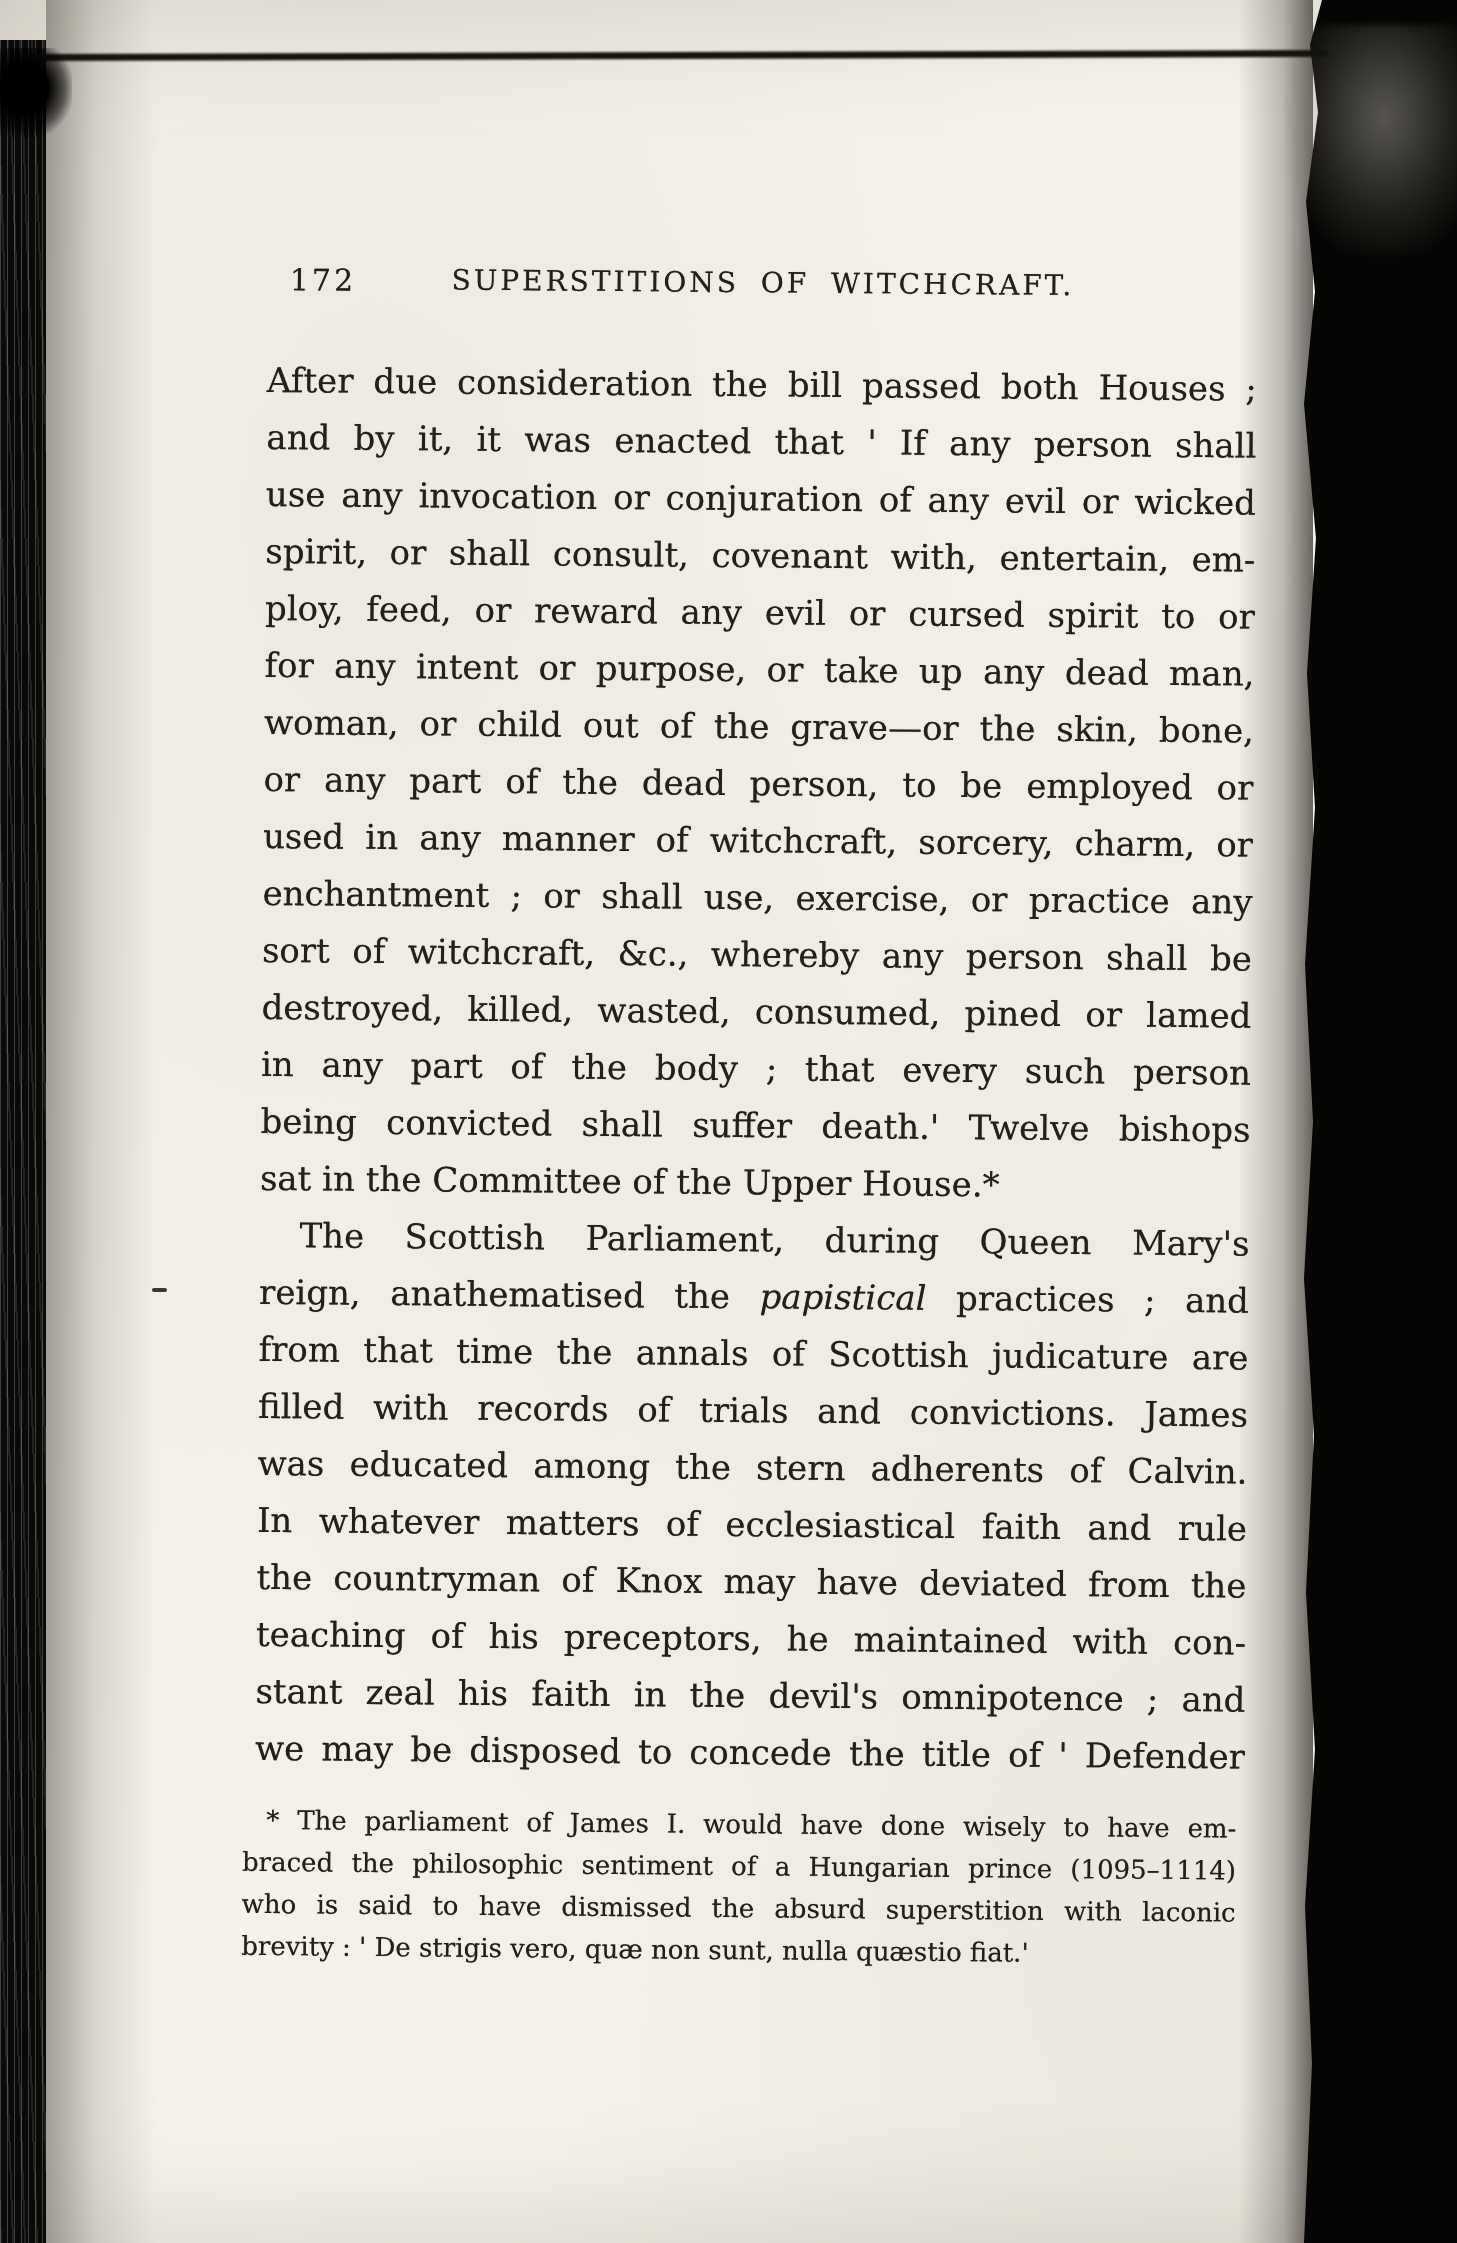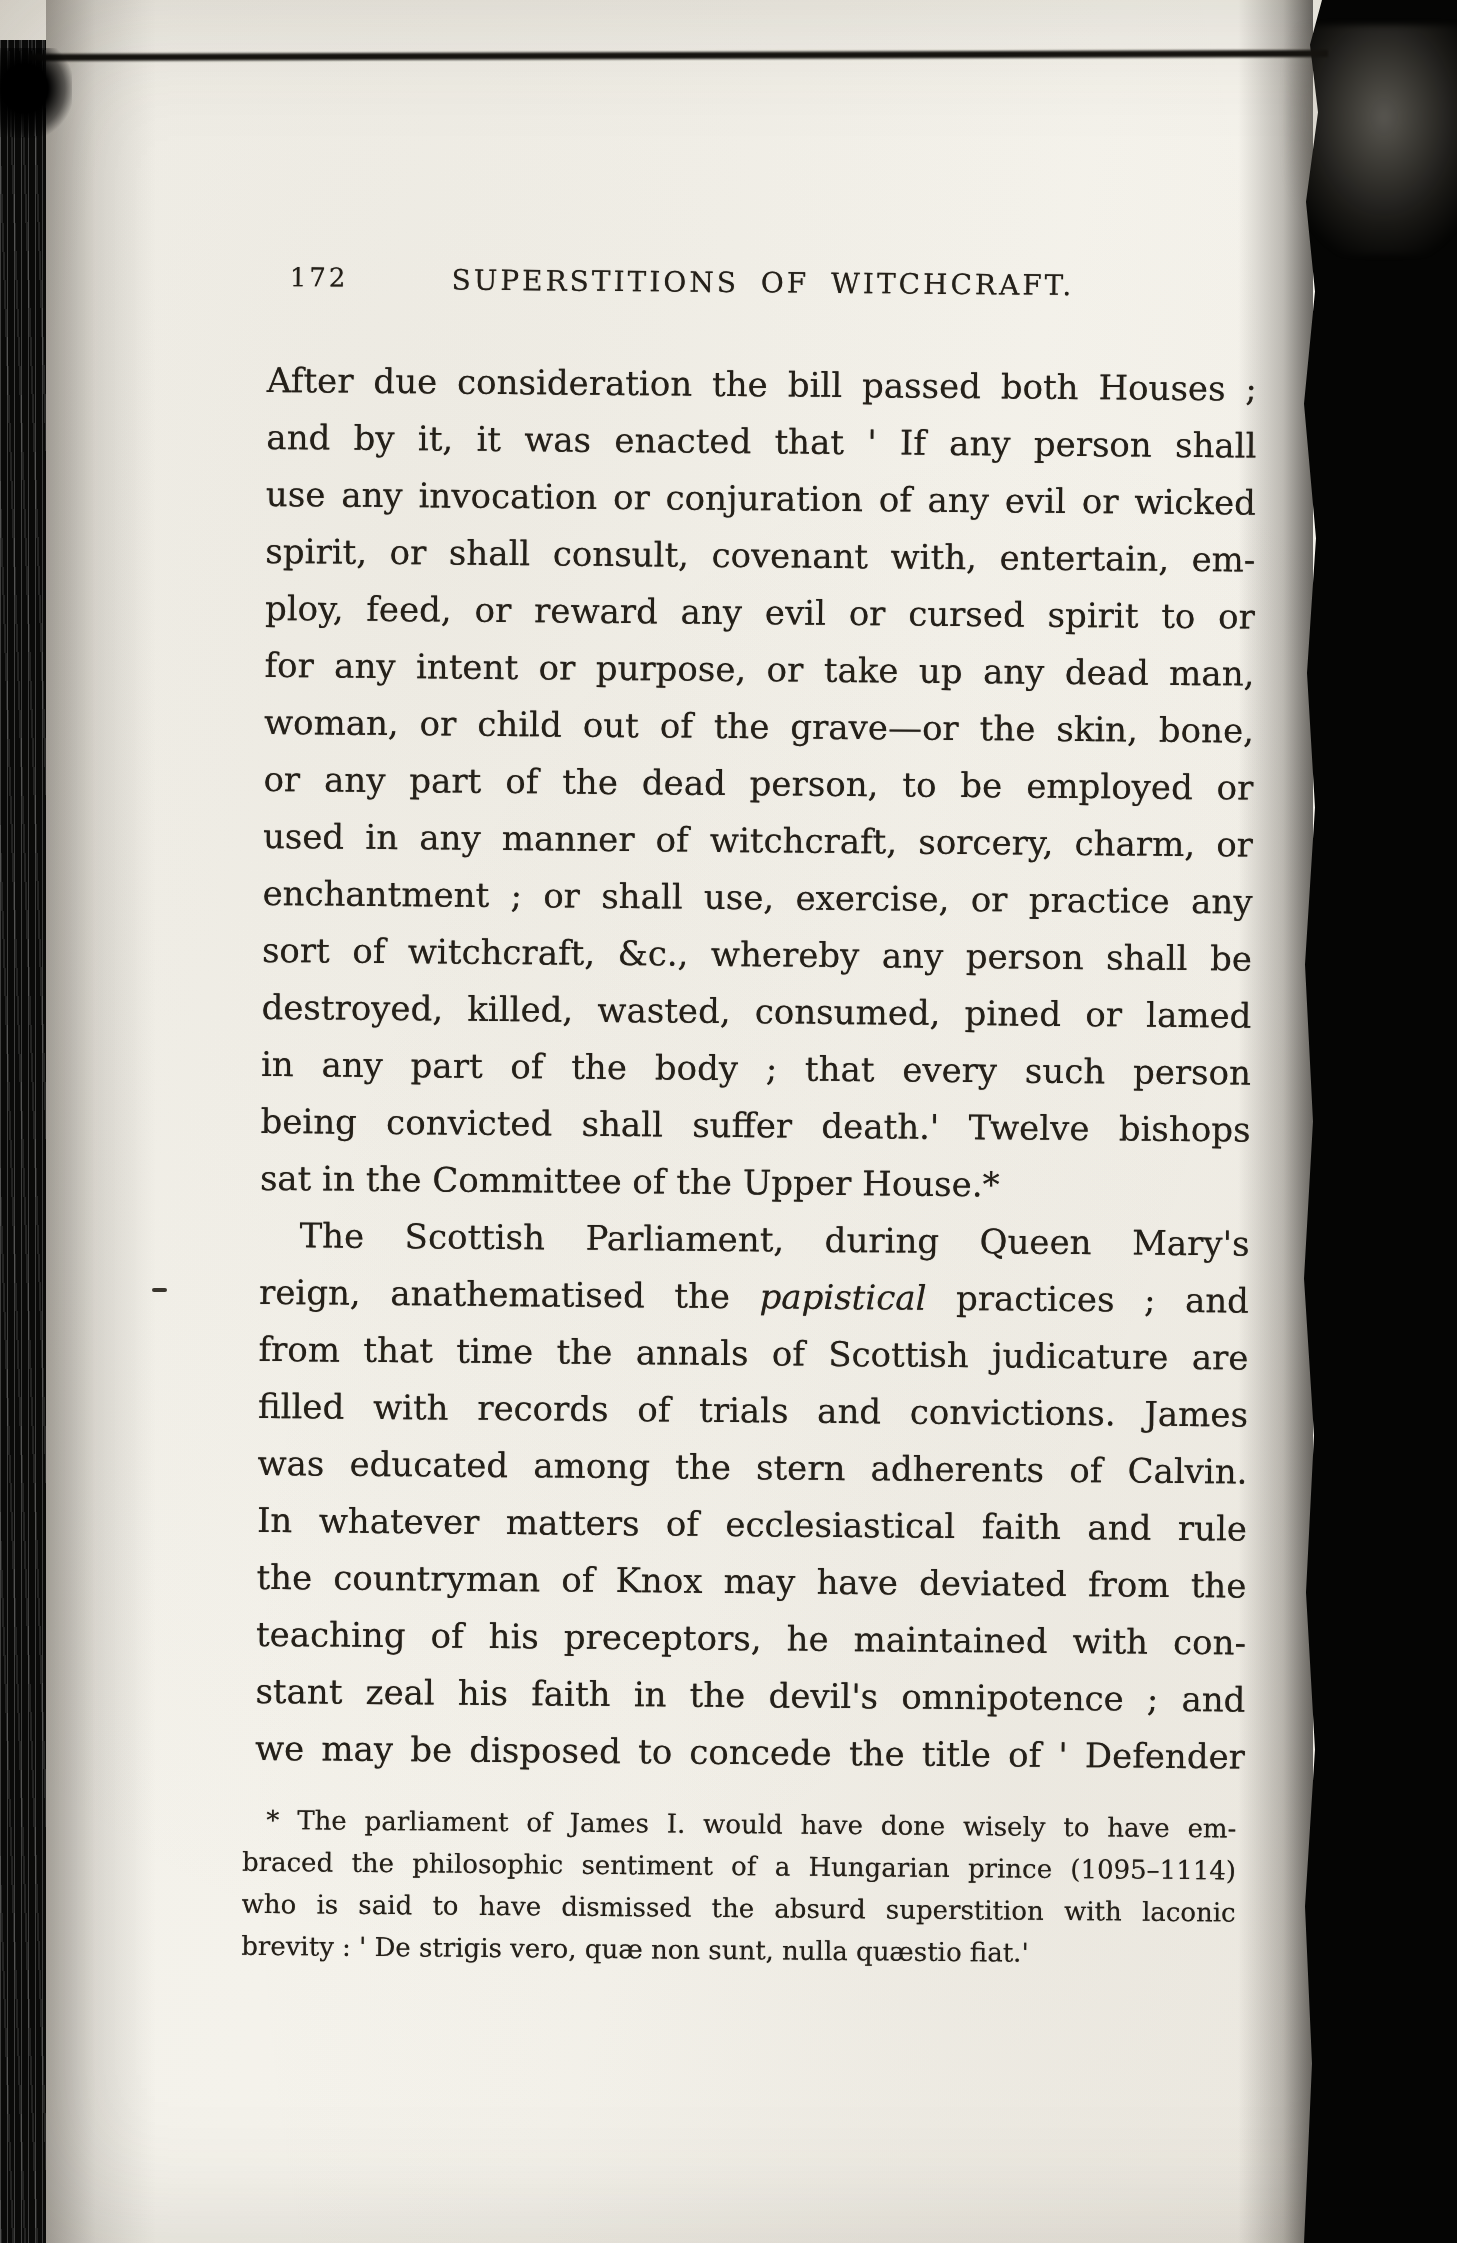--- a/index.html
+++ b/index.html
@@ -79,21 +79,21 @@
     position: absolute; left: 268px; top: 262px; width: 990px;
     transform: rotate(0.5deg);
     transform-origin: left top;
     color: #242019;
     text-shadow: 0 0 0.7px rgba(35,28,22,0.65);
     z-index: 6;
   }
   .header-row { position: relative; height: 34px; margin-bottom: 56px; }
   .page-number {
     position: absolute; left: 22px; top: 0;
-    font-size: 26px; letter-spacing: 3px;
+    font-size: 30px; letter-spacing: 3px;
   }
   .running-title {
     position: absolute; left: 0; right: 0; top: 0;
     text-align: center;
     font-size: 28px; letter-spacing: 3px; word-spacing: 10px;
   }
   .body-text { font-size: 34px; line-height: 57px; }
   .line {
     text-align: justify;
     text-align-last: justify;

